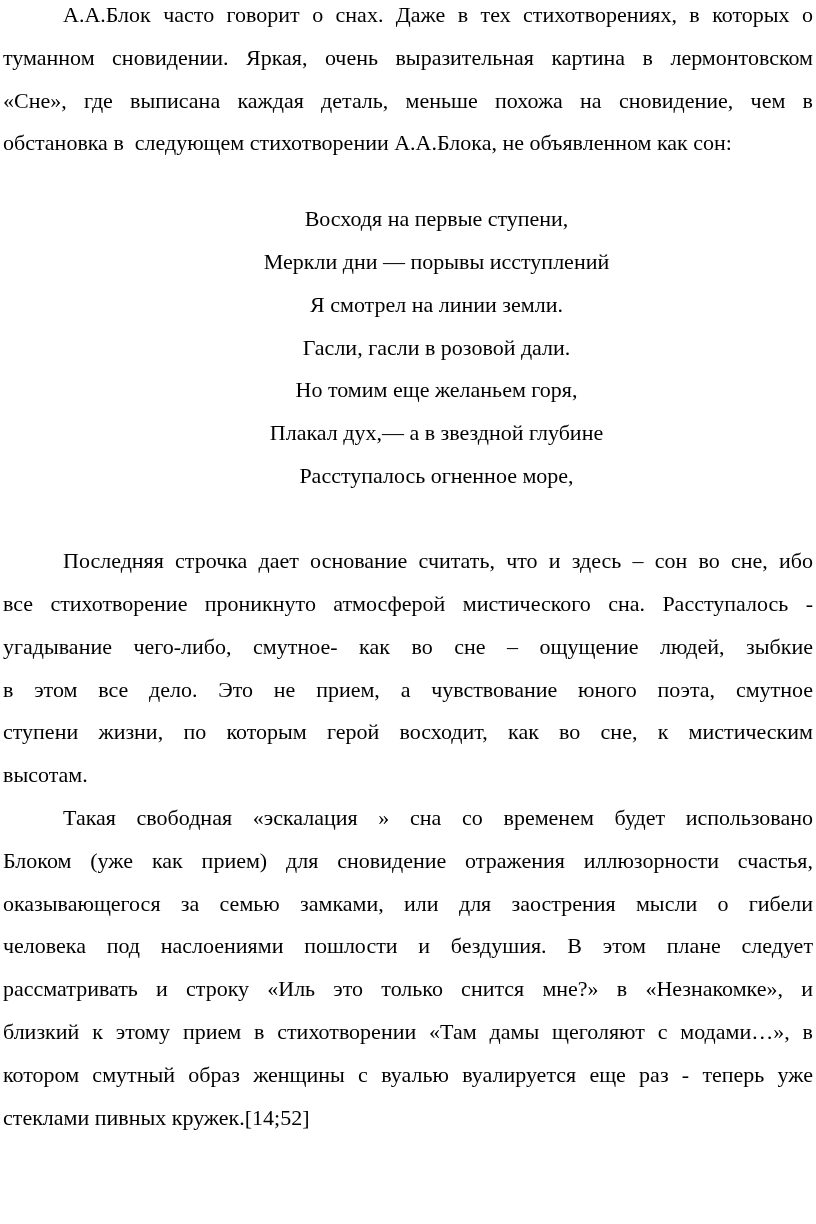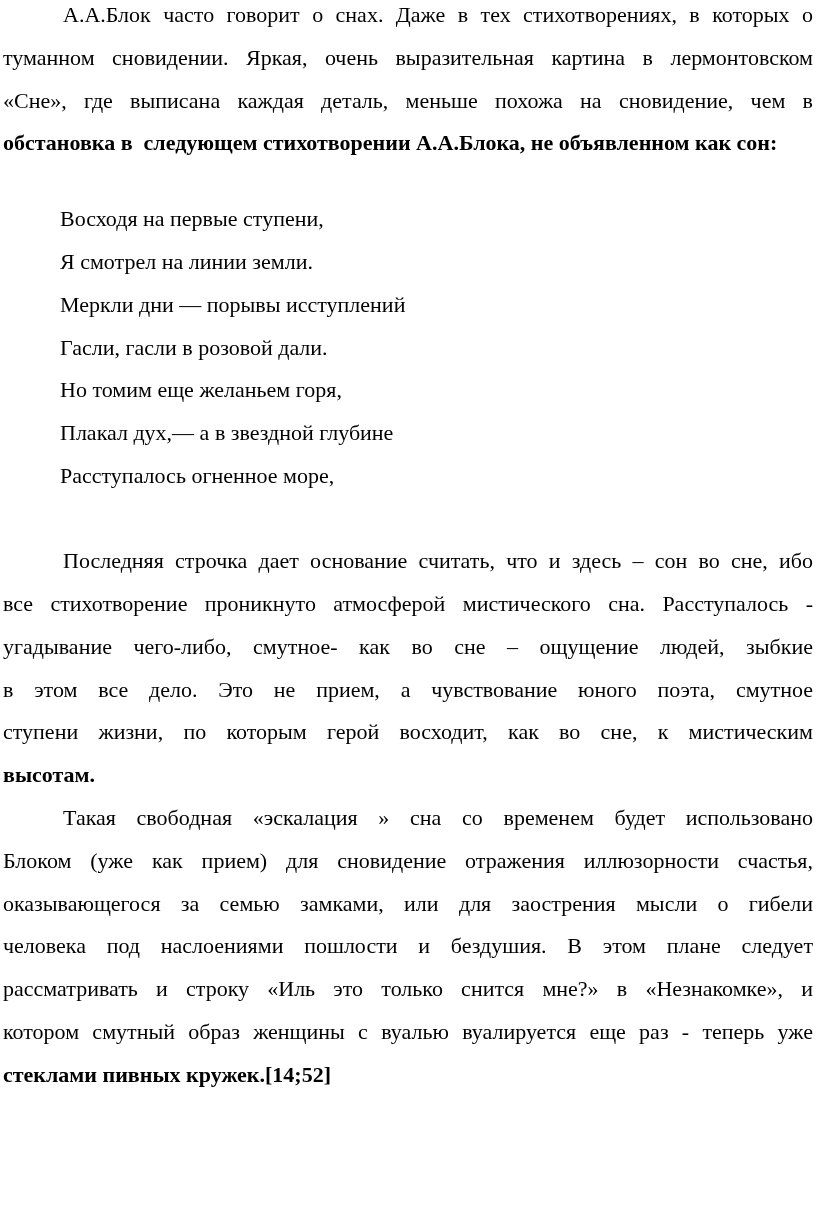--- a/index.html
+++ b/index.html
@@ -32,60 +32,60 @@
   .para { margin: 0; }
   .para .line {
     text-align: justify;
     text-align-last: justify;
   }
   .para .line.first {
     text-indent: 60px;
   }
   .para .line.last {
     text-align-last: left;
-    font-weight: bold;
   }
   .poem {
     margin: 33px 0 42.5px 57px;
   }
   .poem .line {
-    text-align: left;
+    text-align: center;
   }
 </style>
 </head>
 <body>
 
 <div class="page">
   <div class="content" id="doc-content">
       <div class="para">
         <div class="line first">А.А.Блок часто говорит о снах. Даже в тех стихотворениях, в которых о</div>
         <div class="line">туманном сновидении. Яркая, очень выразительная картина в лермонтовском</div>
         <div class="line">«Сне», где выписана каждая деталь, меньше похожа на сновидение, чем в</div>
         <div class="line last">обстановка в&nbsp; следующем стихотворении А.А.Блока, не объявленном как сон:</div>
       </div>
       <div class="poem">
         <div class="line">Восходя на первые ступени,</div>
+        <div class="line">Меркли дни — порывы исступлений</div>
         <div class="line">Я смотрел на линии земли.</div>
-        <div class="line">Меркли дни — порывы исступлений</div>
         <div class="line">Гасли, гасли в розовой дали.</div>
         <div class="line">Но томим еще желаньем горя,</div>
         <div class="line">Плакал дух,— а в звездной глубине</div>
         <div class="line">Расступалось огненное море,</div>
       </div>
       <div class="para">
         <div class="line first">Последняя строчка дает основание считать, что и здесь – сон во сне, ибо</div>
         <div class="line">все стихотворение проникнуто атмосферой мистического сна. Расступалось -</div>
         <div class="line">угадывание чего-либо, смутное- как во сне – ощущение людей, зыбкие</div>
         <div class="line">в этом все дело. Это не прием, а чувствование юного поэта, смутное</div>
         <div class="line">ступени жизни, по которым герой восходит, как во сне, к мистическим</div>
         <div class="line last">высотам.</div>
       </div>
       <div class="para">
         <div class="line first">Такая свободная «эскалация » сна со временем будет использовано</div>
         <div class="line">Блоком (уже как прием) для сновидение отражения иллюзорности счастья,</div>
         <div class="line">оказывающегося за семью замками, или для заострения мысли о гибели</div>
         <div class="line">человека под наслоениями пошлости и бездушия. В этом плане следует</div>
         <div class="line">рассматривать и строку «Иль это только снится мне?» в «Незнакомке», и</div>
+        <div class="line">близкий к этому прием в стихотворении «Там дамы щеголяют с модами…», в</div>
         <div class="line">котором смутный образ женщины с вуалью вуалируется еще раз - теперь уже</div>
         <div class="line last">стеклами пивных кружек.[14;52]</div>
       </div>
     </div>
 </div>
 
 </body></html>

